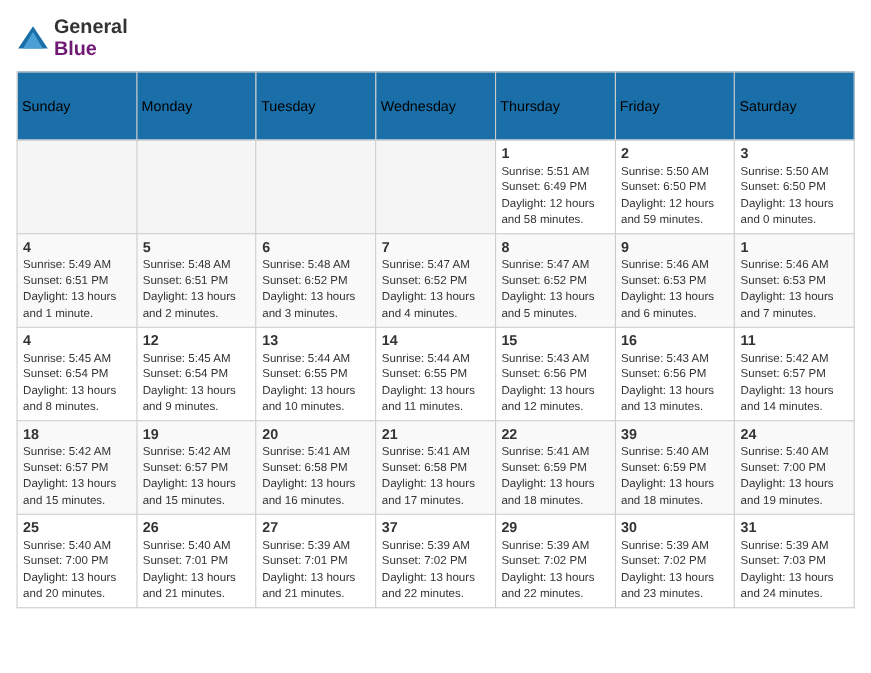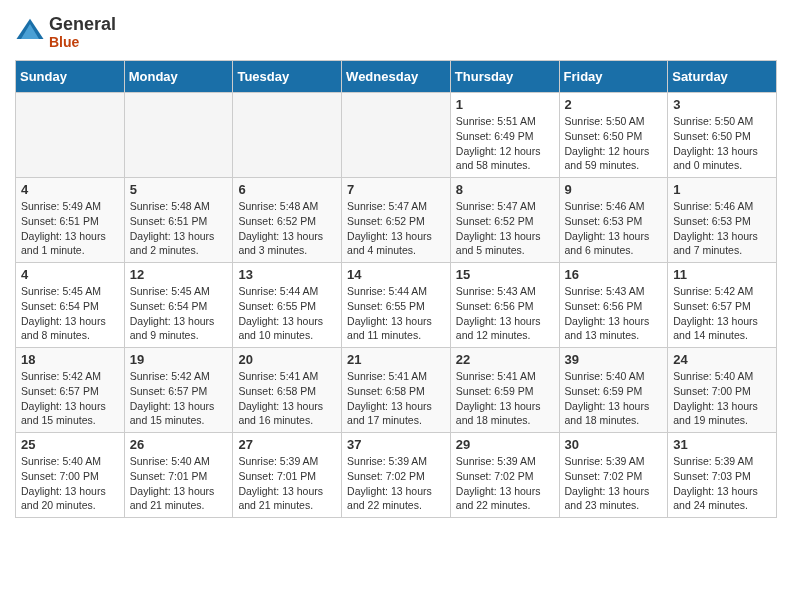--- a/index.html
+++ b/index.html
@@ -11,35 +11,36 @@
       padding: 15px;
     }
     .header {
       display: flex;
       justify-content: space-between;
       align-items: flex-start;
       margin-bottom: 10px;
     }
     .logo {
       display: flex;
+      align-items: center;
     }
     .logo-text {
       display: flex;
       flex-direction: column;
       line-height: 1.1;
     }
     .logo-general {
       font-size: 18px;
       font-weight: bold;
       color: #333;
     }
     .logo-blue {
-      font-size: 14px;
-      font-weight: bold;
-      color: #c2410c;
+      font-size: 18px;
+      font-weight: bold;
+      color: #701a75;
     }
     .logo-icon {
       width: 30px;
       height: 30px;
       margin-right: 4px;
     }
     .title-block {
       text-align: right;
     }
     .month-title {
@@ -51,25 +52,25 @@
       font-size: 16px;
       color: #555;
     }
     .calendar {
       width: 100%;
       border-collapse: collapse;
       font-size: 11px;
     }
     .calendar th {
       background: #1a6fa8;
-      color: #ffffff;
-      padding: 8px 4px;
+      color: #000000;
+      padding: 23px 4px;
       text-align: left;
       font-size: 13px;
-      font-weight: bold;
+      font-weight: normal;
       border: 1px solid #ccc;
     }
     .calendar td {
       border: 1px solid #ccc;
       padding: 4px 5px;
       vertical-align: top;
       width: calc(100% / 7);
       height: 85px;
       background: #fff;
     }

